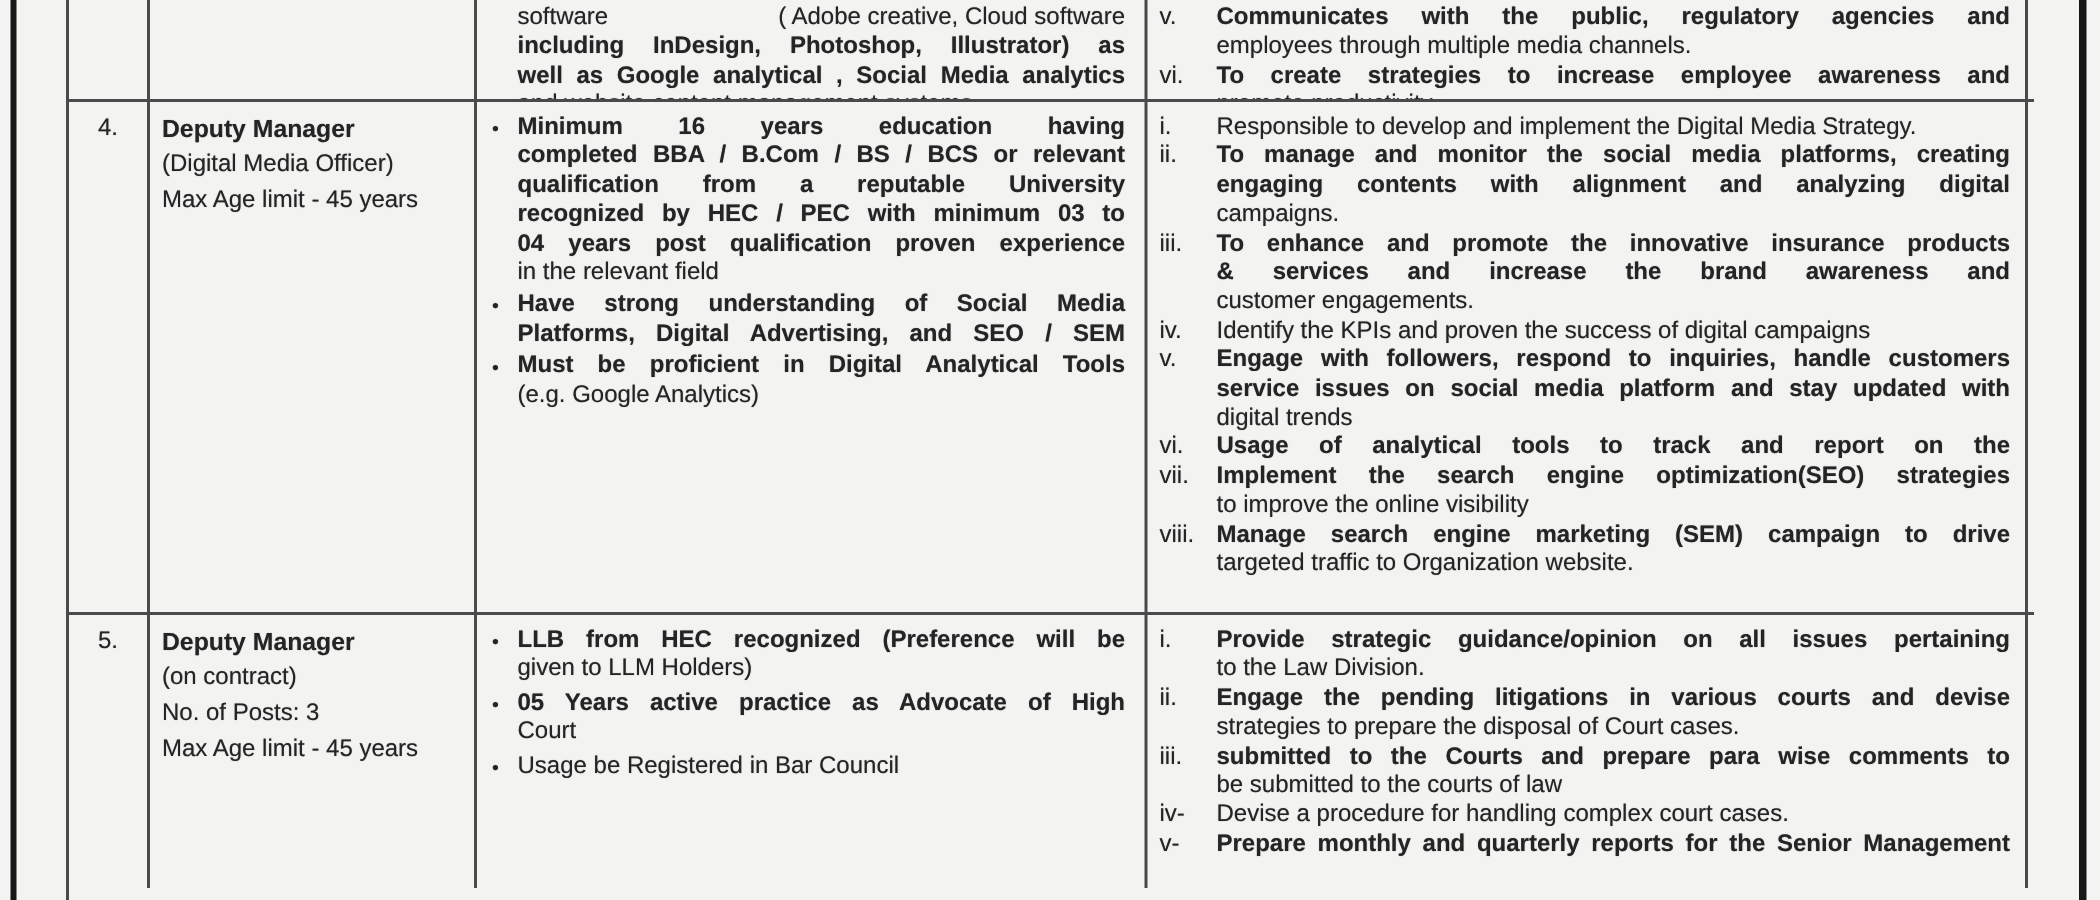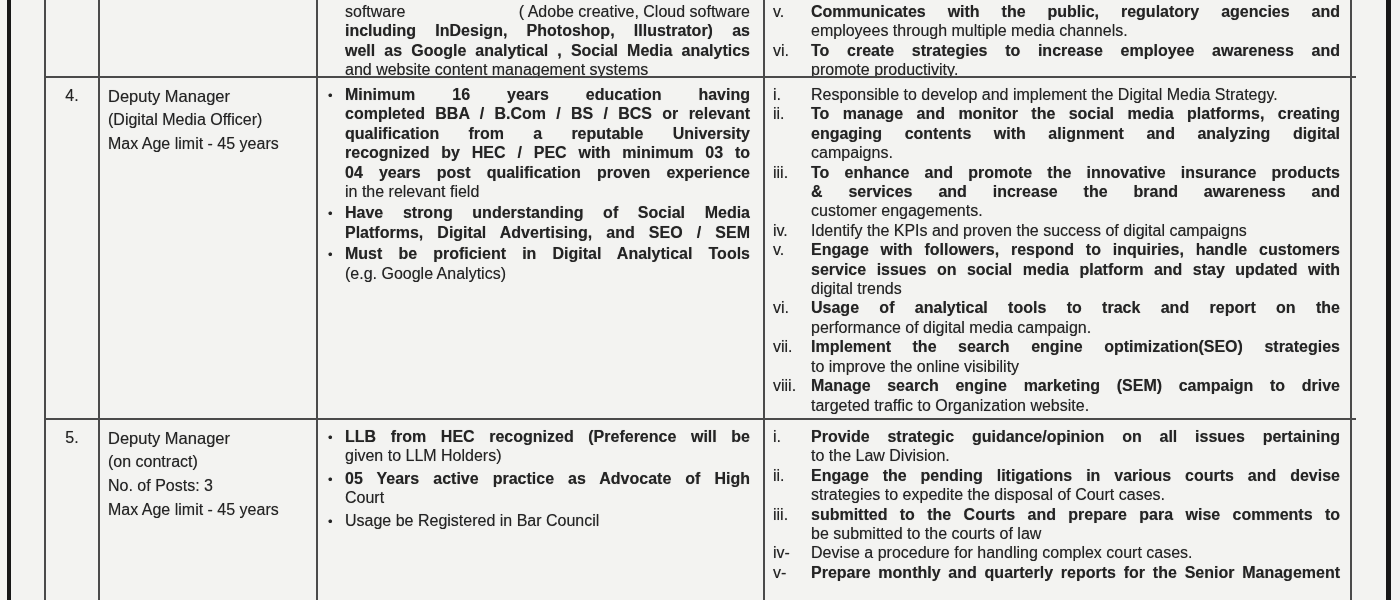--- a/index.html
+++ b/index.html
@@ -20,34 +20,34 @@
   .jobtable {
     position:absolute; left:44px; top:0; width:1312px; height:600px;
     border-left:2px solid #4a4a4a;
     box-sizing:border-box;
   }
   .trow {
     display:grid;
     grid-template-columns:54px 218px 447px 587px;
     box-sizing:border-box;
   }
-  .row-a { height:78px;  border-bottom:2px solid #4a4a4a; }
+  .row-a { height:68px;  border-bottom:2px solid #4a4a4a; }
   .row-b { height:342px; border-bottom:2px solid #4a4a4a; }
   .row-c { height:182px; }
   .cell {
     box-sizing:border-box;
     border-right:2px solid #4a4a4a;
     overflow:hidden;
     font-size:16px; line-height:19.4px;
   }
   .row-c .cell { overflow:visible; }
 
   .c1 { text-align:center; padding-top:8px; }
   .c2 { padding:7px 6px 0 8px; }
-  .pos-title { font-weight:normal; font-size:16.5px; line-height:23px; }
+  .pos-title { font-weight:bold; font-size:16.5px; line-height:23px; }
   .pos-line  { line-height:24px; }
 
   .c3 { padding:7px 13px 0 10px; }
   .row-a .c3 { padding-top:2px; }
   .q-item { display:flex; margin-bottom:2px; }
   .row-c .q-item { margin-bottom:3px; }
   .q-marker { width:17px; flex-shrink:0; font-size:13px; padding-top:1px; }
   .q-text { flex:1; min-width:0; }
 
   .c4 { padding:7px 10px 0 8px; }
@@ -170,21 +170,20 @@
           <div class="r-text">
             <div class="jl">Engage with followers, respond to inquiries, handle customers</div>
             <div class="jl">service issues on social media platform and stay updated with</div>
             <div class="ll">digital trends</div>
           </div>
         </div>
         <div class="r-item">
           <span class="r-marker">vi.</span>
           <div class="r-text">
             <div class="jl">Usage of analytical tools to track and report on the</div>
-            <div class="ll">performance of digital media campaign.</div>
           </div>
         </div>
         <div class="r-item">
           <span class="r-marker">vii.</span>
           <div class="r-text">
             <div class="jl">Implement the search engine optimization(SEO) strategies</div>
             <div class="ll">to improve the online visibility</div>
           </div>
         </div>
         <div class="r-item">
@@ -232,21 +231,21 @@
           <span class="r-marker">i.</span>
           <div class="r-text">
             <div class="jl">Provide strategic guidance/opinion on all issues pertaining</div>
             <div class="ll">to the Law Division.</div>
           </div>
         </div>
         <div class="r-item">
           <span class="r-marker">ii.</span>
           <div class="r-text">
             <div class="jl">Engage the pending litigations in various courts and devise</div>
-            <div class="ll">strategies to expedite the disposal of Court cases.</div>
+            <div class="ll">strategies to prepare the disposal of Court cases.</div>
           </div>
         </div>
         <div class="r-item">
           <span class="r-marker">iii.</span>
           <div class="r-text">
             <div class="jl">submitted to the Courts and prepare para wise comments to</div>
             <div class="ll">be submitted to the courts of law</div>
           </div>
         </div>
         <div class="r-item">

